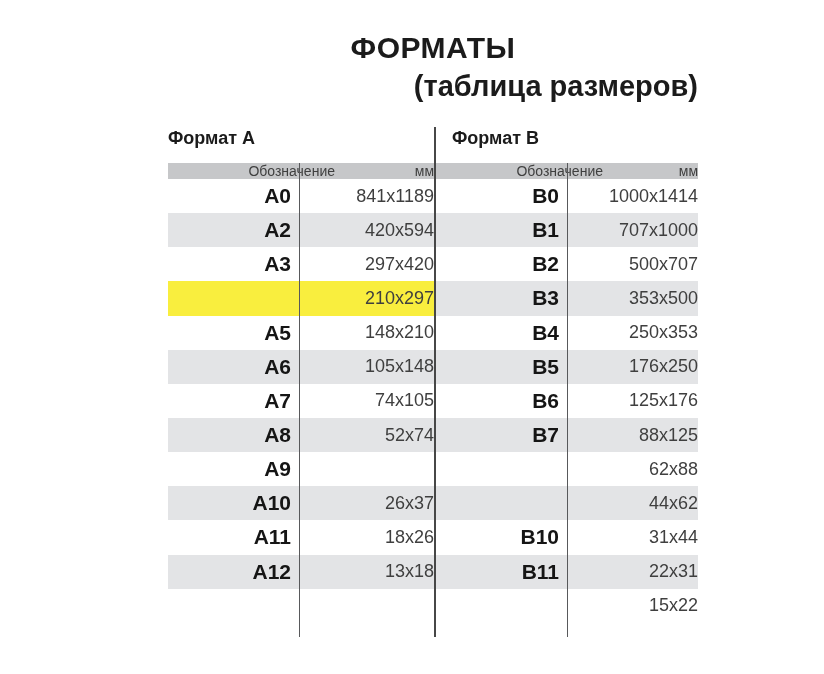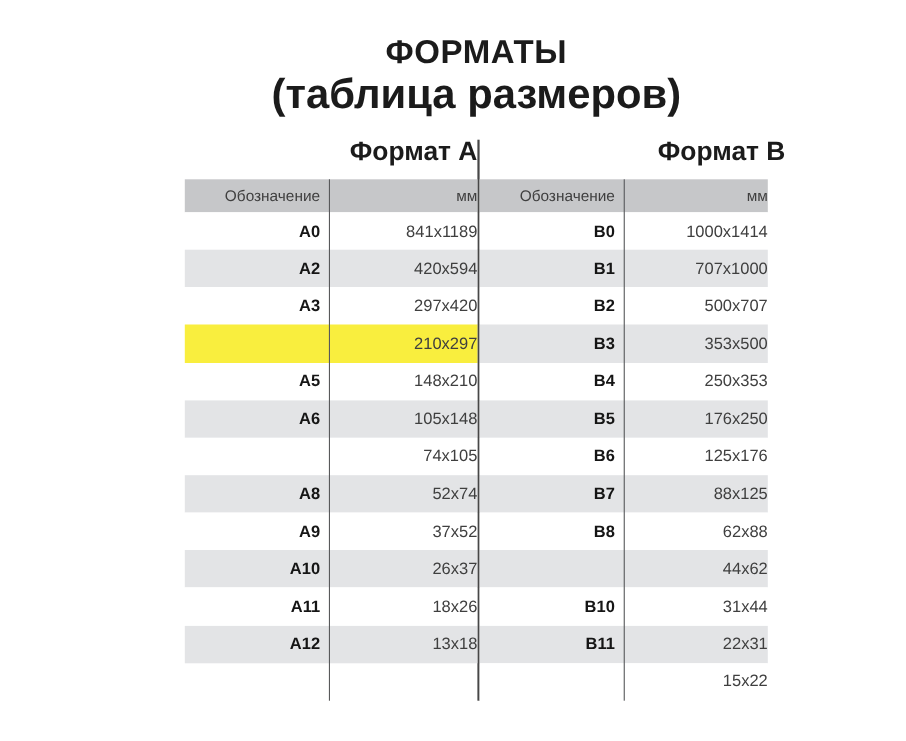--- a/index.html
+++ b/index.html
@@ -17,30 +17,30 @@
     left: 128px; width: 530px; top: 31px;
     text-align: center;
     font-size: 30px; font-weight: 700;
     color: var(--title-text, #1b1b1b);
     letter-spacing: 0.5px;
     line-height: 34px;
   }
   .subtitle {
     position: absolute;
     left: 128px; width: 530px; top: 69px;
-    text-align: center;
-    font-size: 38px; font-weight: 700;
+    text-align: right;
+    font-size: 29px; font-weight: 700;
     color: var(--title-text, #1b1b1b);
     line-height: 34px;
   }
   .col-title {
     position: absolute;
     top: 128px; height: 20px;
-    text-align: right;
-    font-size: 24px; font-weight: 700;
+    text-align: left;
+    font-size: 18px; font-weight: 700;
     color: var(--title-text, #1b1b1b);
     line-height: 20px;
   }
   .col-title-a { left: 128px; width: 266px; }
   .col-title-b { left: 412px; width: 262px; }
   .center-divider {
     position: absolute;
     left: 394px; top: 127px;
     width: 2px; height: 510px;
     background: var(--divider, #474747);
@@ -52,23 +52,24 @@
   .table-a { left: 128px; width: 266px; }
   .table-b { left: 396px; width: 262px; }
   .inner-divider {
     position: absolute;
     left: 131px; top: 0;
     width: 1px; height: 474px;
     background: var(--divider-light, #58595b);
   }
   .thead {
     display: flex;
-    height: 30px;
+    height: 16px;
     background: var(--header-row-bg, #c6c7c9);
     align-items: center;
+    padding-left: 44px;
   }
   .thead .cell { font-size: 14px; font-weight: 400; color: var(--value-text, #3f3f3f); }
   .row {
     display: flex;
     height: 34.15px;
     align-items: center;
     background: #ffffff;
   }
   .rows .row:nth-child(even) { background: var(--alt-row-bg, #e3e4e6); }
   .rows .row.highlight { background: var(--highlight-bg, #f9ee3e); }
@@ -76,22 +77,22 @@
   .cell.desig {
     width: 131px;
     text-align: right;
     padding-right: 8px;
   }
   .cell.size {
     flex: 1;
     text-align: right;
     padding-left: 8px;
   }
-  .row .cell.desig { font-size: 15px; font-weight: 700; color: var(--designation-text, #151515); }
-  .row .cell.size  { font-size: 15px; font-weight: 400; color: var(--value-text, #3f3f3f); }
+  .row .cell.desig { font-size: 21px; font-weight: 700; color: var(--designation-text, #151515); }
+  .row .cell.size  { font-size: 18px; font-weight: 400; color: var(--value-text, #3f3f3f); }
 </style>
 </head>
 <body>
 
 <div class="page">
   <div class="title">ФОРМАТЫ</div>
   <div class="subtitle">(таблица размеров)</div>
 
   <div class="col-title col-title-a">Формат А</div>
   <div class="col-title col-title-b">Формат В</div>
@@ -128,31 +129,31 @@
     <div class="cell desig">A5</div>
     <div class="cell size">148x210</div>
   </div>
 
   <div class="row">
     <div class="cell desig">A6</div>
     <div class="cell size">105x148</div>
   </div>
 
   <div class="row">
+    <div class="cell desig">A7</div>
     <div class="cell size">74x105</div>
   </div>
 
   <div class="row">
     <div class="cell desig">A8</div>
     <div class="cell size">52x74</div>
   </div>
 
   <div class="row">
     <div class="cell desig">A9</div>
-    <div class="cell size">37x52</div>
   </div>
 
   <div class="row">
     <div class="cell desig">A10</div>
     <div class="cell size">26x37</div>
   </div>
 
   <div class="row">
     <div class="cell desig">A11</div>
     <div class="cell size">18x26</div>
@@ -206,21 +207,20 @@
     <div class="cell desig">B6</div>
     <div class="cell size">125x176</div>
   </div>
 
   <div class="row">
     <div class="cell desig">B7</div>
     <div class="cell size">88x125</div>
   </div>
 
   <div class="row">
-    <div class="cell desig">B8</div>
     <div class="cell size">62x88</div>
   </div>
 
   <div class="row">
     <div class="cell size">44x62</div>
   </div>
 
   <div class="row">
     <div class="cell desig">B10</div>
     <div class="cell size">31x44</div>

